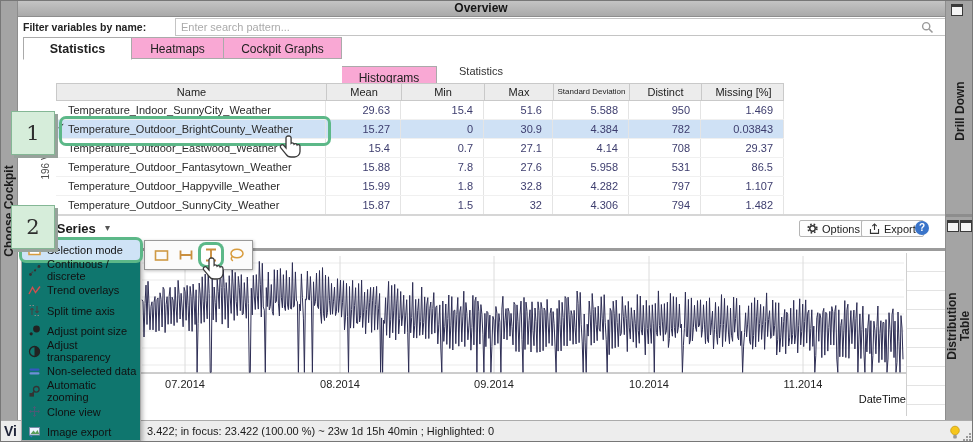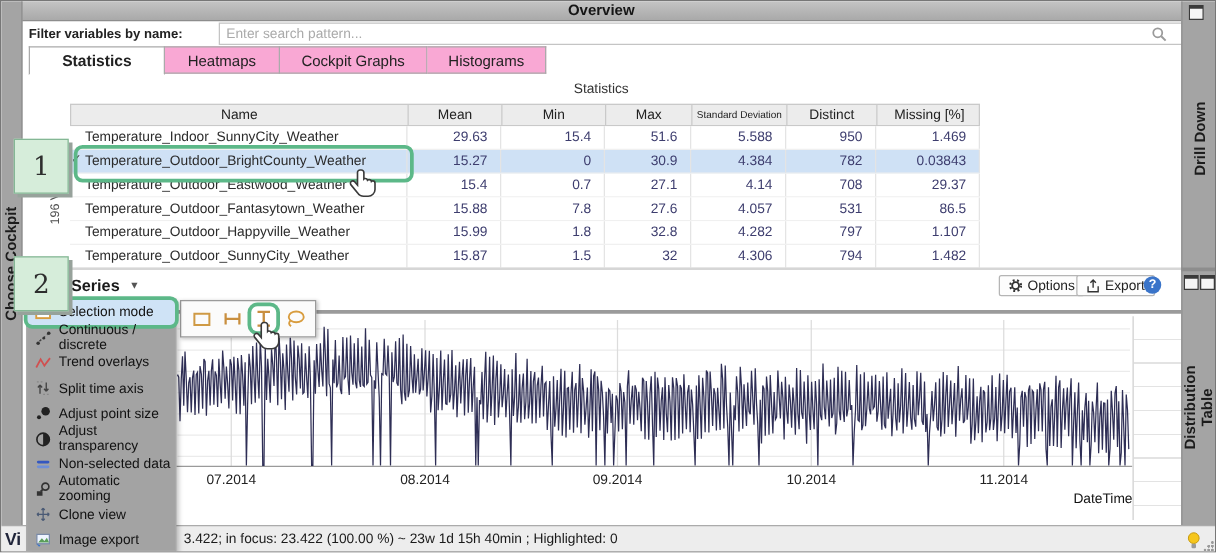--- a/index.html
+++ b/index.html
@@ -64,21 +64,21 @@
   #right-strip{left:905px;top:252px;width:38px;height:163px;border-left:1px solid #cfcfcf;z-index:3;
     background:repeating-linear-gradient(to bottom,#ffffff 0 18px,#e3e3e3 18px 19px);}
 
   
   #sel-toolbar{left:143px;top:239px;height:28px;background:#fbfbfb;border:1px solid #9a9a9a;
     box-shadow:1px 1px 3px rgba(0,0,0,.25);display:flex;align-items:center;gap:5px;padding:0 6px;z-index:10;}
   .ticon{width:20px;height:20px;display:flex;align-items:center;justify-content:center;}
   .ticon.sel{box-shadow:0 0 0 3px #5cb888;border-radius:5px;background:#fff;}
 
   
-  #context-menu{left:20px;top:238px;width:120px;height:202px;background:#a3a3a3;border:1px solid #a8a8a8;
+  #context-menu{left:20px;top:238px;width:120px;height:202px;background:#0f766e;border:1px solid #a8a8a8;
     box-shadow:2px 2px 4px rgba(0,0,0,.25);z-index:40;box-sizing:border-box;}
   .mi{height:20.2px;display:flex;align-items:center;gap:6px;padding-left:5px;font-size:11px;color:#111;}
   .mic{width:14px;height:14px;display:flex;align-items:center;justify-content:center;flex:0 0 14px;}
   .mi.sel{background:#cfe3f6;border-radius:4px;box-shadow:0 0 0 3px #5cb888;}
 
   
   .badge{position:absolute;width:42px;height:42px;background:#d6edda;border:1px solid #84b795;
     box-shadow:3px 3px 0 #97a29b;display:flex;align-items:center;justify-content:center;
     font-family:"DejaVu Serif",serif;font-size:21px;color:#2e2e2e;z-index:60;}
   #badge1{left:10px;top:110px;}
@@ -132,21 +132,21 @@
   <input class="abs" id="search-input" placeholder="Enter search pattern..." style="">
   <svg class="abs" id="search-icon" width="13" height="13" viewBox="0 0 13 13">
     <circle cx="5.2" cy="5.2" r="3.6" fill="none" stroke="#9a9a9a" stroke-width="1.4"></circle>
     <line x1="8" y1="8" x2="11.5" y2="11.5" stroke="#9a9a9a" stroke-width="1.6"></line>
   </svg>
 
   <div class="abs" id="tabs">
     <div class="tab active" style="width:109px;">Statistics</div>
     <div class="tab" style="width:92px;">Heatmaps</div>
     <div class="tab" style="width:118px;">Cockpit Graphs</div>
-    <div class="tab" style="width:95px;">Histograms</div>
+    <div class="tab" style="width:95px;margin-top:29px;">Histograms</div>
   </div>
 
   <div class="abs" id="stats-caption">Statistics</div>
 
   <div class="abs" id="stats-table">
     <div id="thead">
       <div class="hcell">Name</div>
       <div class="hcell">Mean</div>
       <div class="hcell">Min</div>
       <div class="hcell">Max</div>
@@ -180,21 +180,21 @@
           <div class="tcell num">27.1</div>
           <div class="tcell num">4.14</div>
           <div class="tcell num">708</div>
           <div class="tcell num">29.37</div>
         </div>
         <div class="trow">
           <div class="tcell name">Temperature_Outdoor_Fantasytown_Weather</div>
           <div class="tcell num">15.88</div>
           <div class="tcell num">7.8</div>
           <div class="tcell num">27.6</div>
-          <div class="tcell num">4.057</div>
+          <div class="tcell num">5.958</div>
           <div class="tcell num">531</div>
           <div class="tcell num">86.5</div>
         </div>
         <div class="trow">
           <div class="tcell name">Temperature_Outdoor_Happyville_Weather</div>
           <div class="tcell num">15.99</div>
           <div class="tcell num">1.8</div>
           <div class="tcell num">32.8</div>
           <div class="tcell num">4.282</div>
           <div class="tcell num">797</div>

